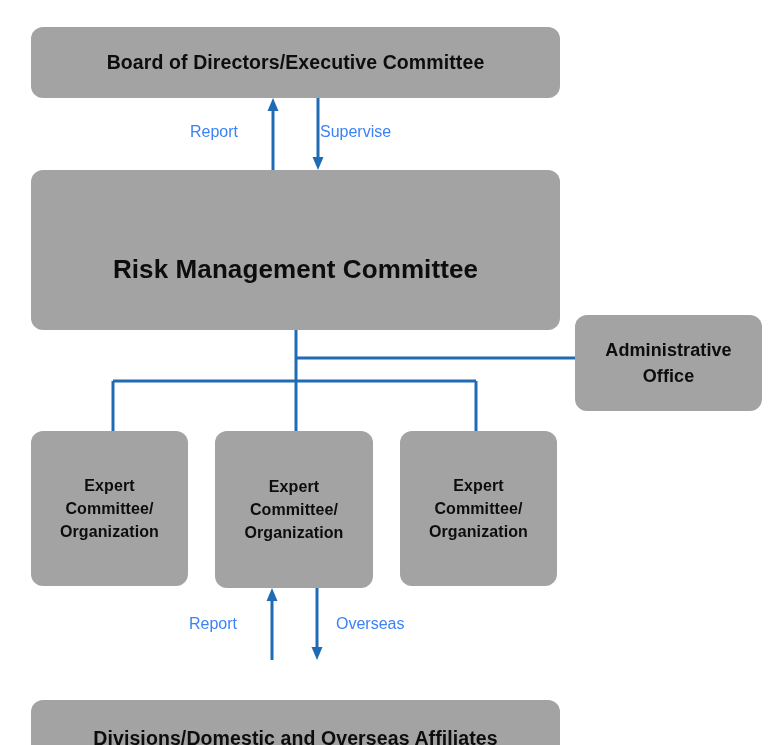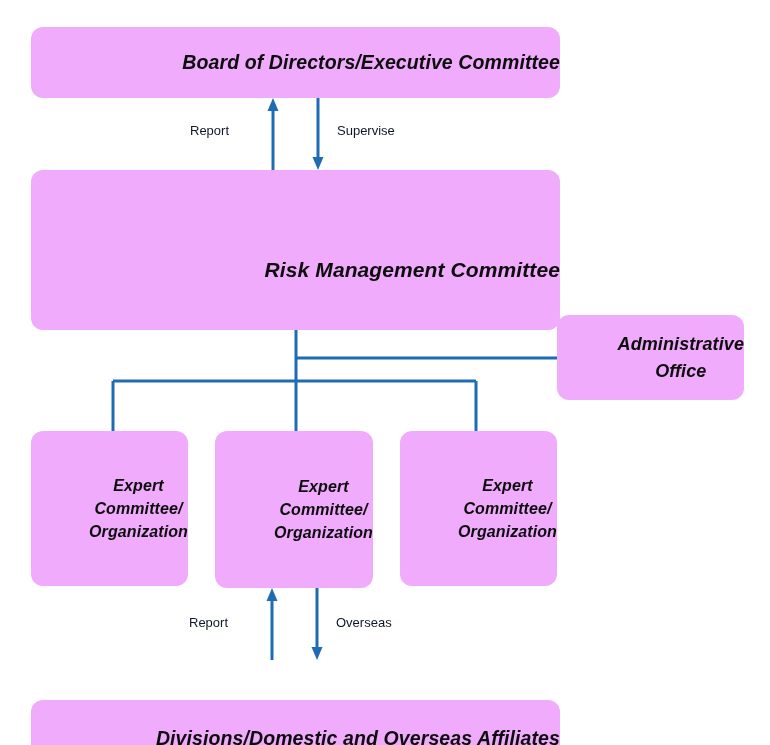--- a/index.html
+++ b/index.html
@@ -21,57 +21,56 @@
   #connector-layer {
     position: absolute;
     left: 0;
     top: 0;
     width: 770px;
     height: 745px;
     pointer-events: none;
   }
   .node-box {
     position: absolute;
-    background: #f0abfc;
+    background: #a3a3a3;
     border-radius: 12px;
     display: flex;
     align-items: center;
-    justify-content: flex-end;
+    justify-content: center;
     box-sizing: border-box;
     text-align: center;
-    font-style: italic;
   }
   .node-label {
     font-weight: bold;
     color: #0d0d0d;
     line-height: 1.45;
     letter-spacing: 0.1px;
     white-space: pre-line;
   }
   .edge-label {
     position: absolute;
-    color: #0f172a;
-    font-size: 13px;
+    color: #3b82f6;
+    font-size: 16px;
     font-weight: normal;
     line-height: 1;
     white-space: nowrap;
   }
   
   #node-board {
     left: 31px; top: 27px; width: 529px; height: 71px;
   }
   #node-board .node-label { font-size: 19.5px; }
 
   #node-rmc {
     left: 31px; top: 170px; width: 529px; height: 160px;
   }
-  #node-rmc .node-label { font-size: 21px; margin-top: 40px; }
+  #node-rmc .node-label { font-size: 26px; margin-top: 40px; }
 
   #node-admin {
-    left: 557px; top: 315px; width: 187px; height: 85px;
+    left: 575px; top: 315px; width: 187px; height: 96px;
   }
   #node-admin .node-label { font-size: 18px; }
 
   #node-expert-0 {
     left: 31px; top: 431px; width: 157px; height: 155px;
   }
   #node-expert-1 {
     left: 215px; top: 431px; width: 158px; height: 157px;
   }
   #node-expert-2 {
@@ -79,21 +78,21 @@
   }
   .expert-box .node-label { font-size: 16px; }
 
   #node-divisions {
     left: 31px; top: 660px; width: 529px; height: 77px; margin-top: 40px;
   }
   #node-divisions .node-label { font-size: 19.5px; }
 
   
   #label-report-top   { left: 190px; top: 124px; }
-  #label-supervise    { left: 337px; top: 124px; }
+  #label-supervise    { left: 320px; top: 124px; }
   #label-report-bot   { left: 189px; top: 616px; }
   #label-instruct     { left: 336px; top: 616px; }
 </style>
 </head>
 <body>
 
 <div id="chart-canvas">
 
   <svg id="connector-layer" viewBox="0 0 770 745" width="770" height="745" xmlns="http://www.w3.org/2000/svg">
     <defs>

